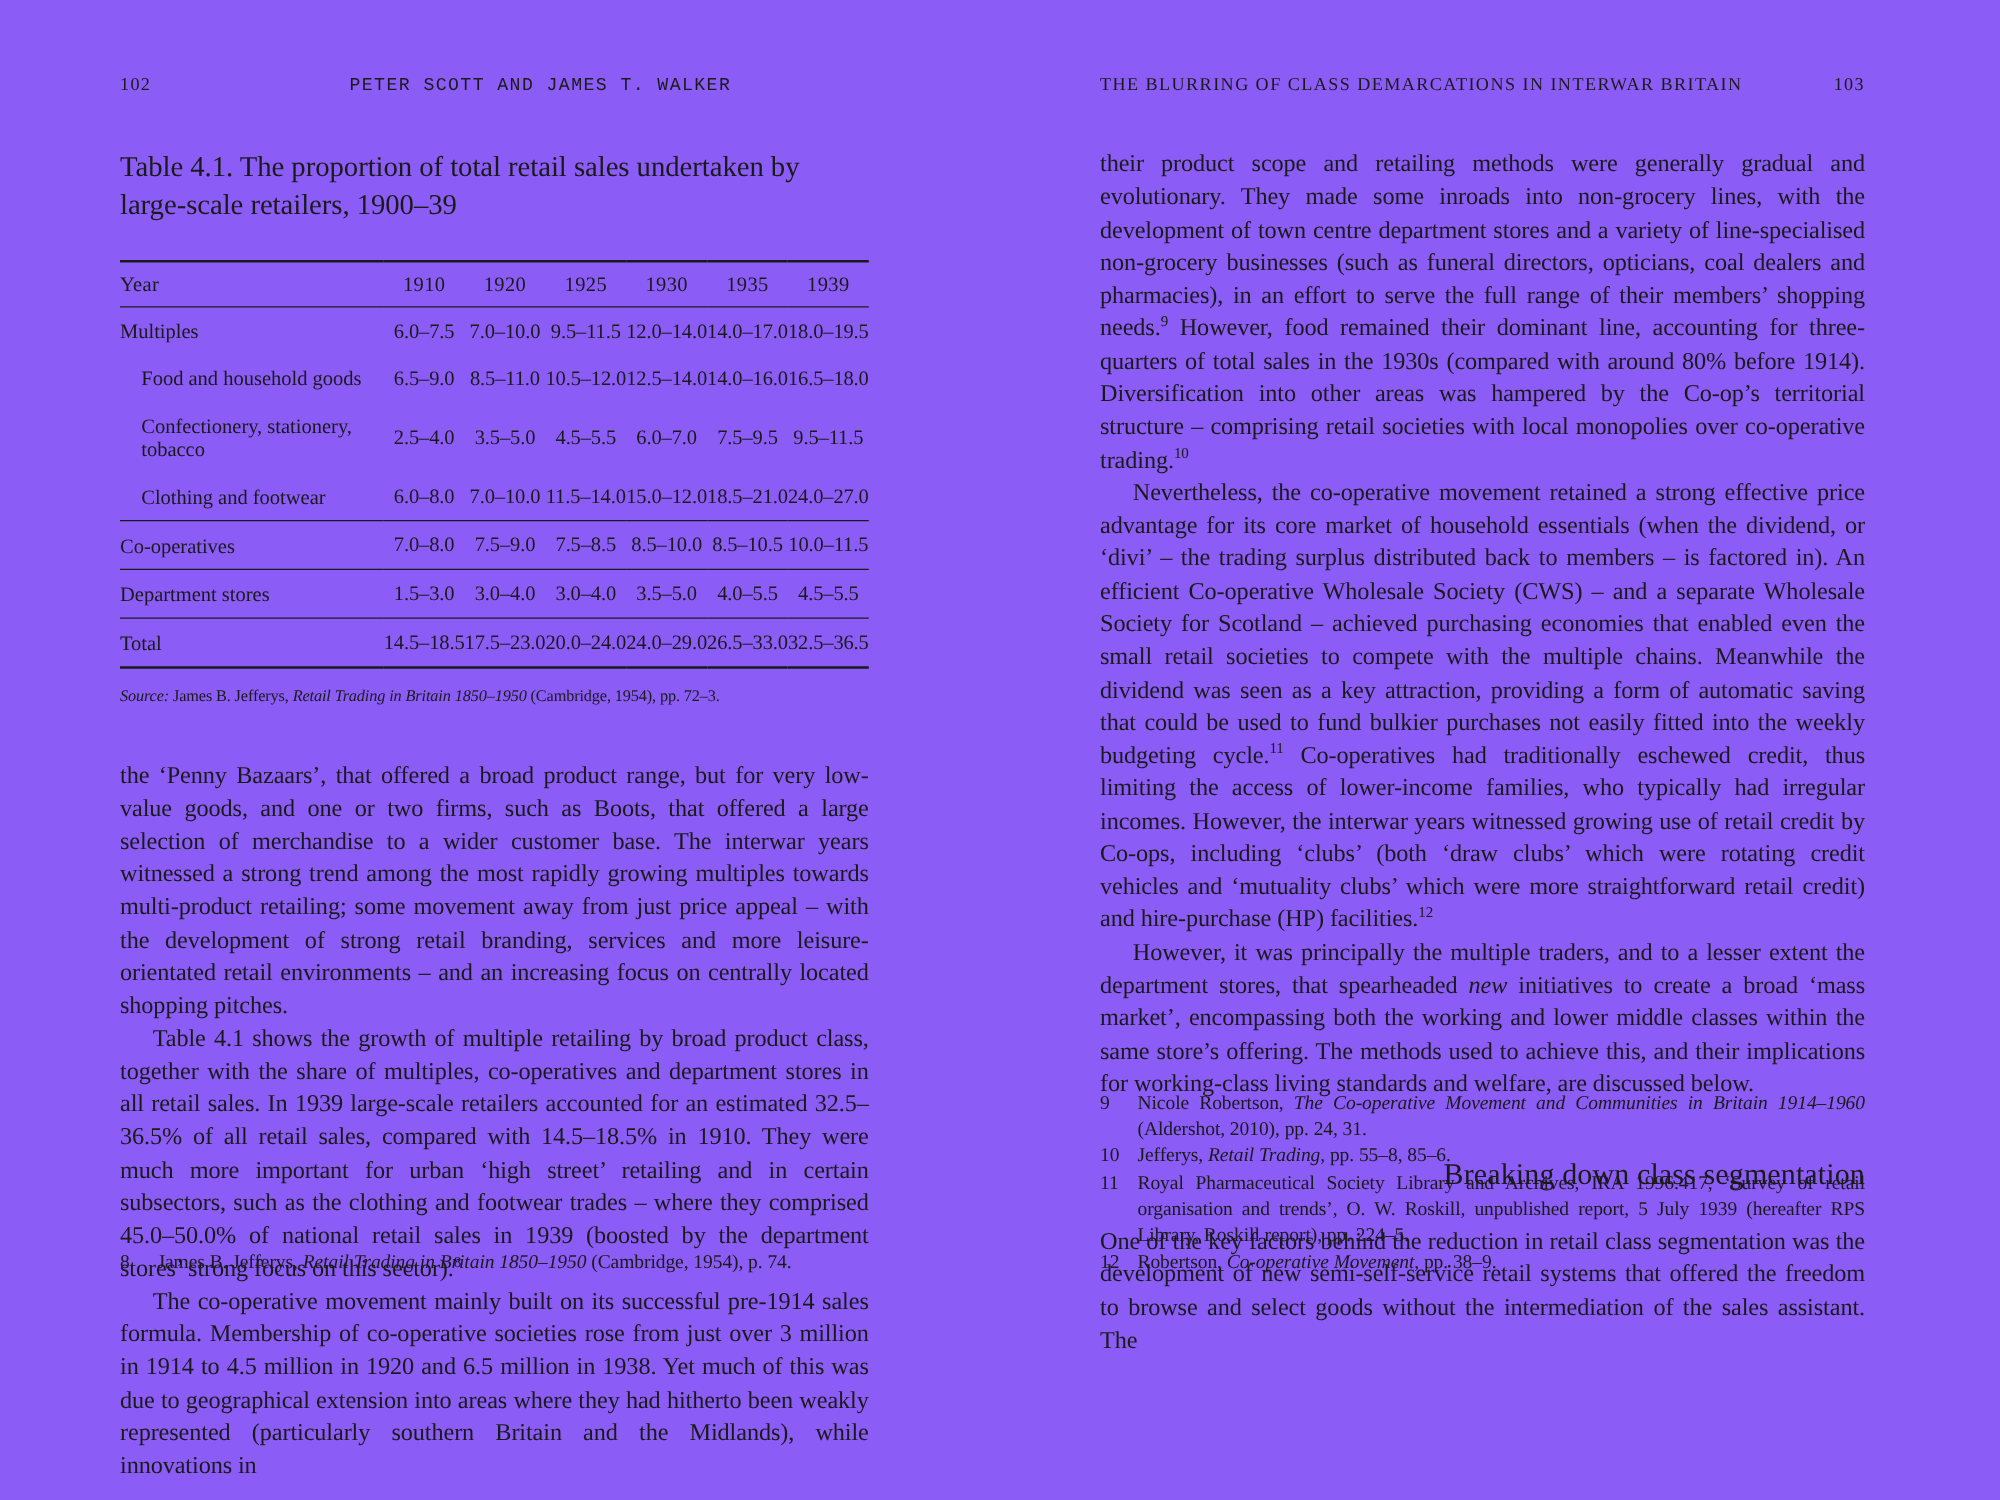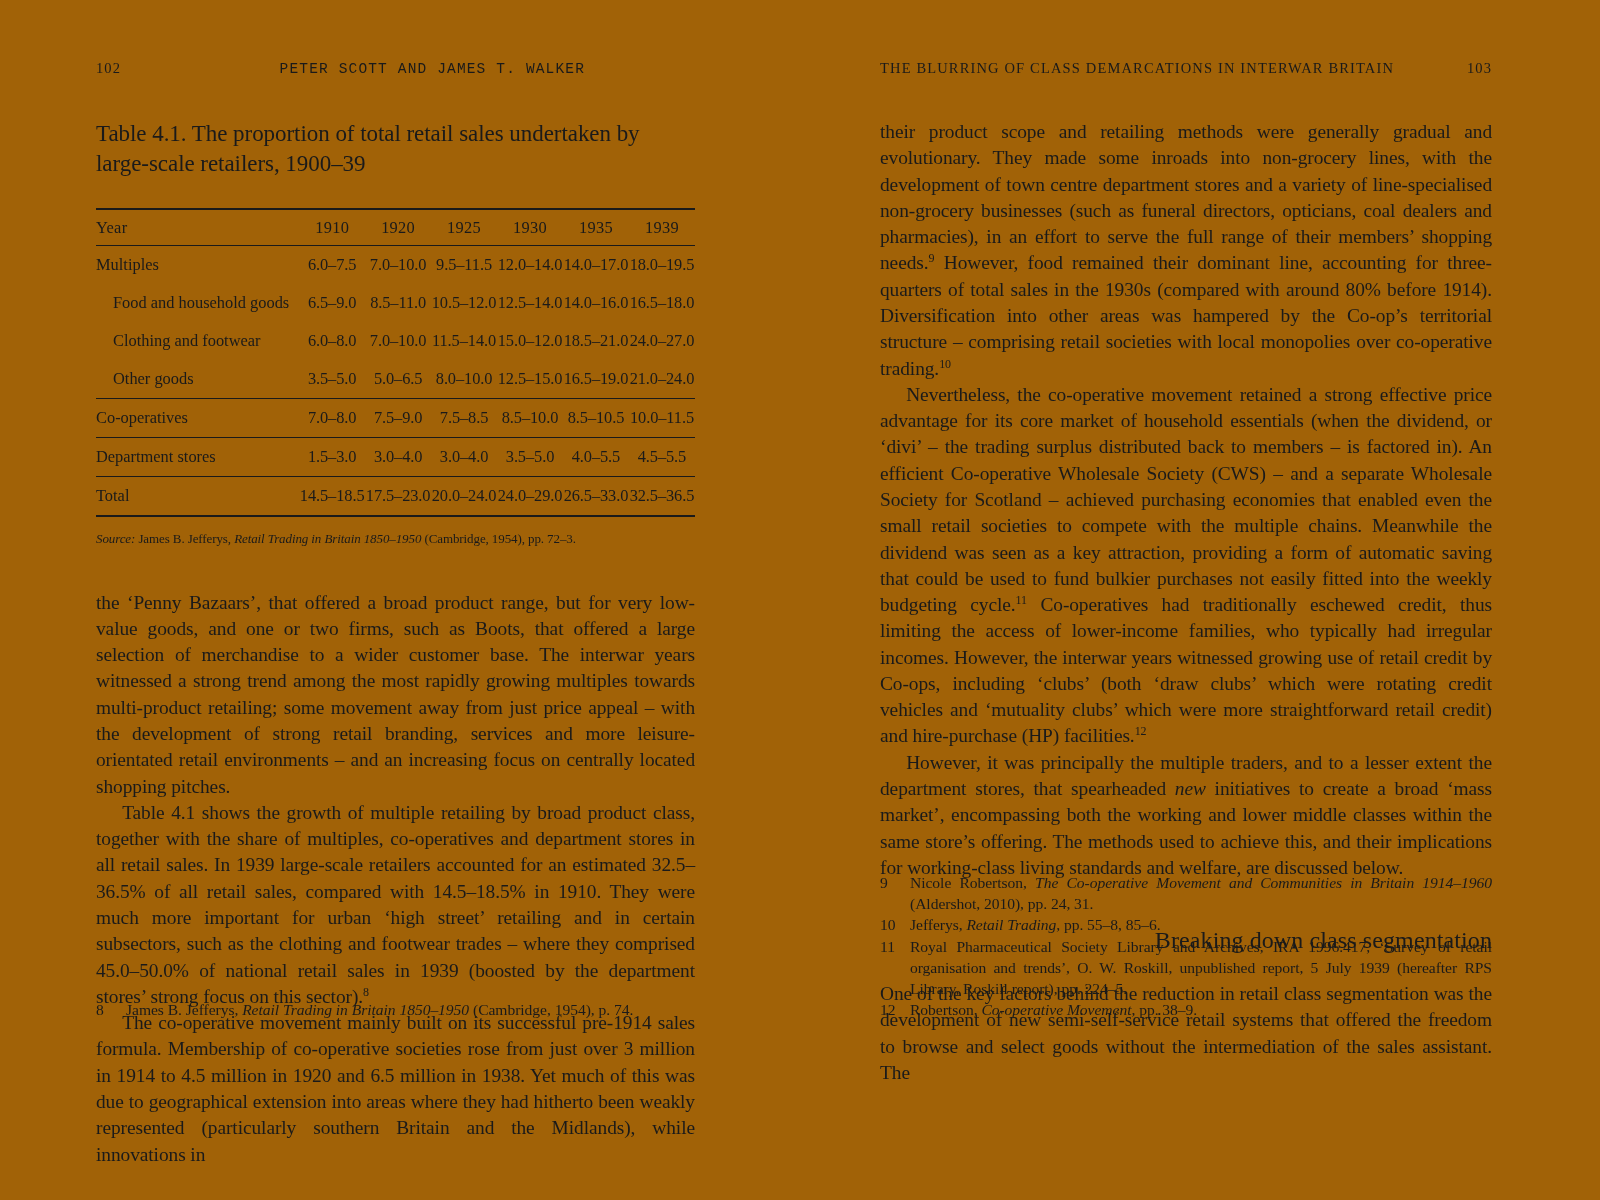--- a/index.html
+++ b/index.html
@@ -19,21 +19,21 @@
     position: relative;
     width: 1600px;
     height: 1200px;
     display: flex;
   }
   .page {
     position: relative;
     width: 800px;
     height: 1200px;
     box-sizing: border-box;
-    background: #a16207;
+    background: #8b5cf6;
   }
   .page-left  { padding: 60px 105px 0 96px; }
   .page-right { padding: 60px 108px 0 80px; }
 
   
   .runhead {
     display: flex;
     align-items: baseline;
     font-size: 14.5px;
     letter-spacing: 1.15px;
@@ -192,36 +192,36 @@
         <tr>
           <td class="rowlab indent">Food and household goods</td>
           <td>6.5–9.0</td>
           <td>8.5–11.0</td>
           <td>10.5–12.0</td>
           <td>12.5–14.0</td>
           <td>14.0–16.0</td>
           <td>16.5–18.0</td>
         </tr>
         <tr>
+          <td class="rowlab indent">Confectionery, stationery, tobacco</td>
+          <td>2.5–4.0</td>
+          <td>3.5–5.0</td>
+          <td>4.5–5.5</td>
+          <td>6.0–7.0</td>
+          <td>7.5–9.5</td>
+          <td>9.5–11.5</td>
+        </tr>
+        <tr>
           <td class="rowlab indent">Clothing and footwear</td>
           <td>6.0–8.0</td>
           <td>7.0–10.0</td>
           <td>11.5–14.0</td>
           <td>15.0–12.0</td>
           <td>18.5–21.0</td>
           <td>24.0–27.0</td>
-        </tr>
-        <tr>
-          <td class="rowlab indent">Other goods</td>
-          <td>3.5–5.0</td>
-          <td>5.0–6.5</td>
-          <td>8.0–10.0</td>
-          <td>12.5–15.0</td>
-          <td>16.5–19.0</td>
-          <td>21.0–24.0</td>
         </tr>
         <tr class="rule-mid">
           <td class="rowlab">Co-operatives</td>
           <td>7.0–8.0</td>
           <td>7.5–9.0</td>
           <td>7.5–8.5</td>
           <td>8.5–10.0</td>
           <td>8.5–10.5</td>
           <td>10.0–11.5</td>
         </tr>

